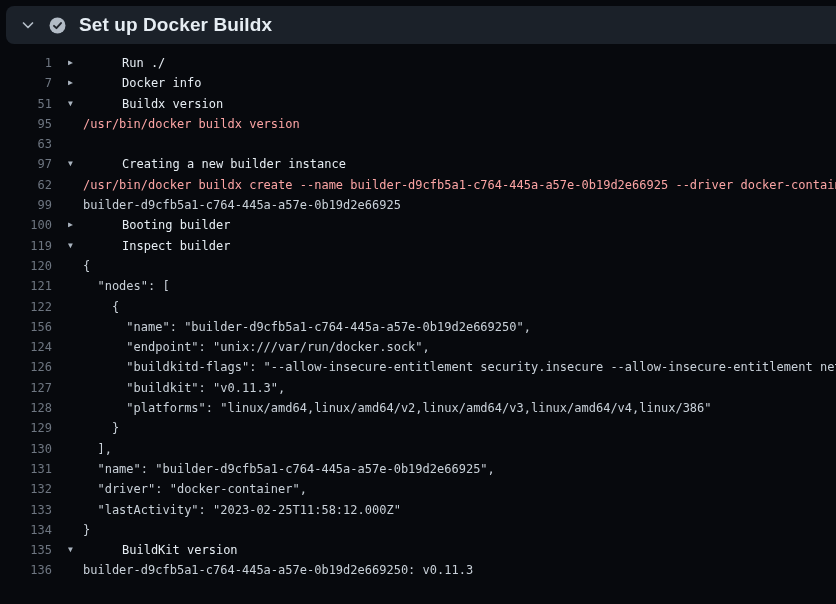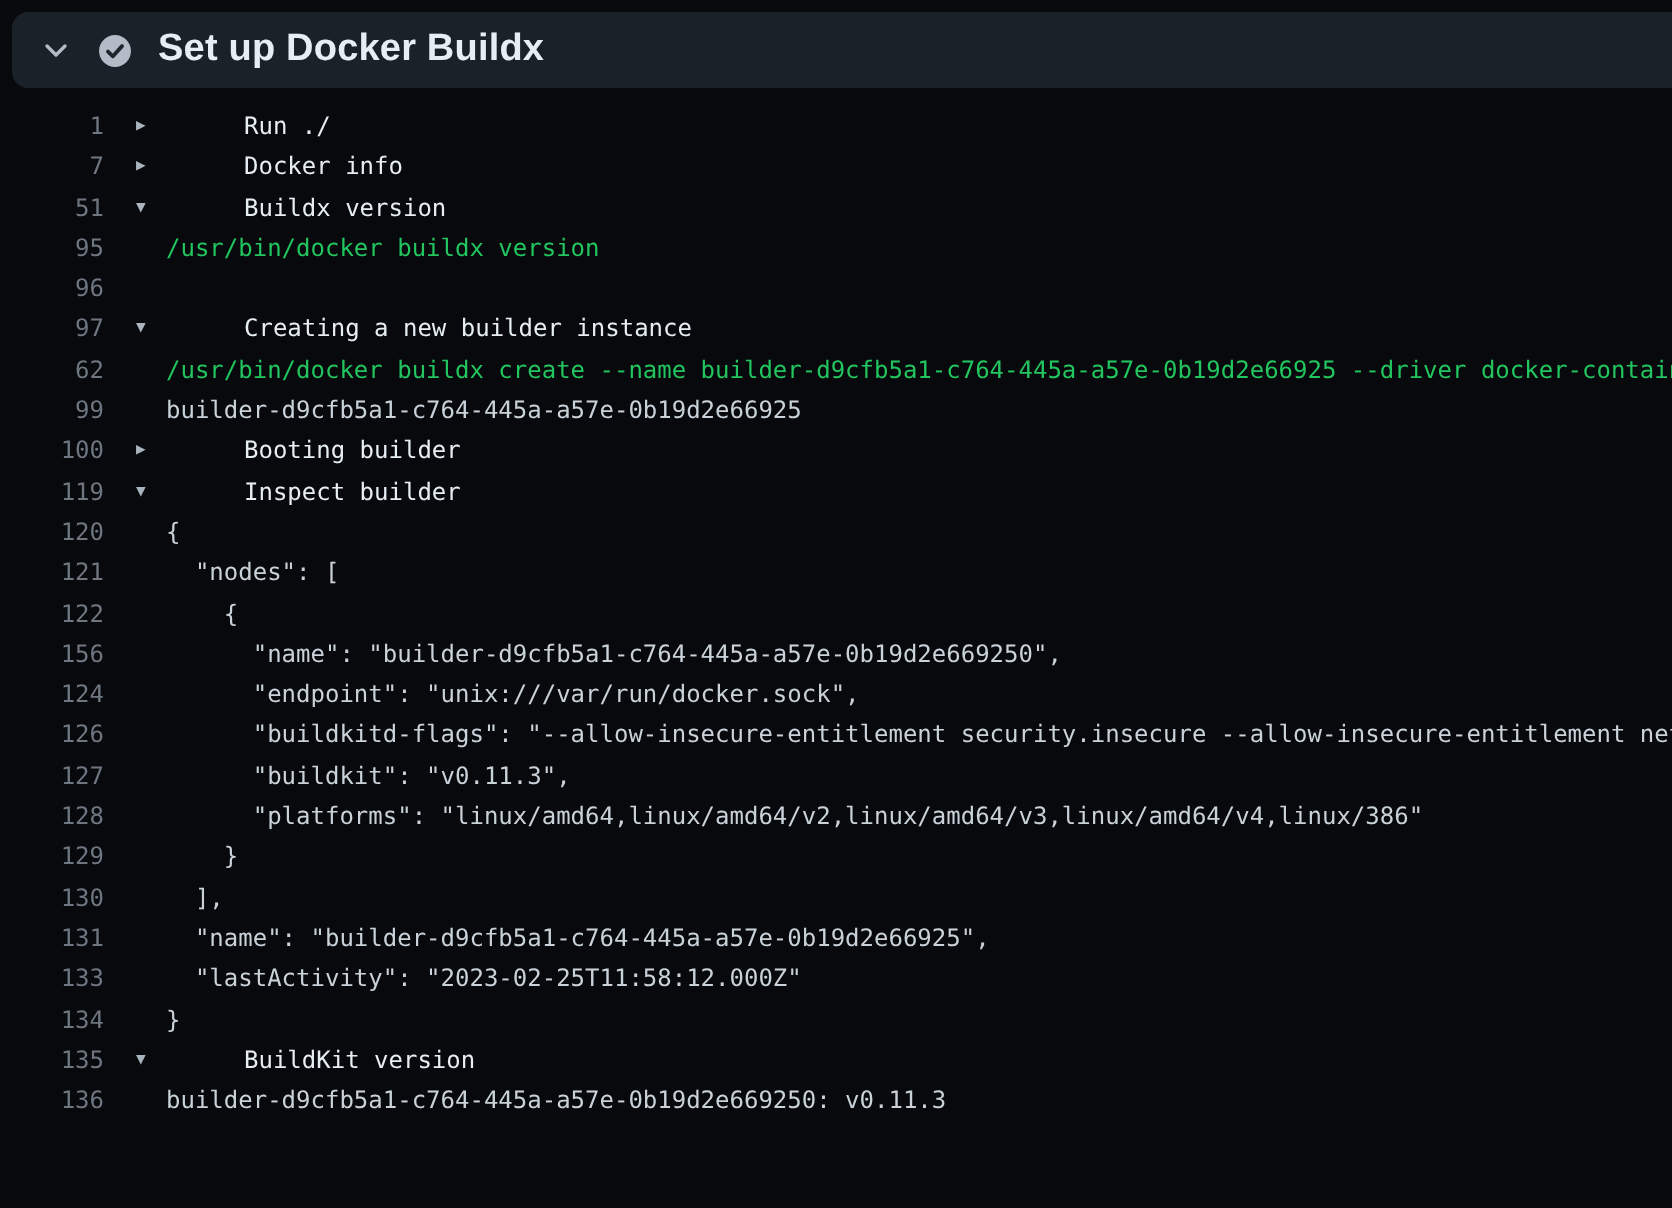--- a/index.html
+++ b/index.html
@@ -61,21 +61,21 @@
     display: inline-block;
     width: 15px;
     font-size: 8px;
     color: #aab4bf;
     line-height: 20.3px;
   }
   .row .text { white-space: pre; }
   .row.group .text { color: #e6edf3; margin-left: 39px; }
   .row.group { cursor: pointer; }
   .text.pad { padding-left: 15px; }
-  .text.cmd { color: #22c55e; }
+  .text.cmd { color: #fca5a5; }
 </style>
 </head>
 <body>
 
 <div class="step-header">
   <span class="chev">
     <svg width="16" height="16" viewBox="0 0 16 16">
       <path d="M3.5 6 L8 10.5 L12.5 6" fill="none" stroke="#b3bcc6" stroke-width="1.7" stroke-linecap="round" stroke-linejoin="round"></path>
     </svg>
   </span>
@@ -111,21 +111,21 @@
     </span>
   </div>
     <div class="row">
     <span class="num">95</span>
     <span class="content">
       
       <span class="text pad cmd">/usr/bin/docker buildx version</span>
     </span>
   </div>
     <div class="row">
-    <span class="num">96</span>
+    <span class="num">63</span>
   </div>
     <div class="row group">
     <span class="num">97</span>
     <span class="content">
       <span class="arrow">▼</span>
       <span class="text">Creating a new builder instance</span>
     </span>
   </div>
     <div class="row">
     <span class="num">62</span>
@@ -226,20 +226,27 @@
     </span>
   </div>
     <div class="row">
     <span class="num">131</span>
     <span class="content">
       
       <span class="text pad">  "name": "builder-d9cfb5a1-c764-445a-a57e-0b19d2e66925",</span>
     </span>
   </div>
     <div class="row">
+    <span class="num">132</span>
+    <span class="content">
+      
+      <span class="text pad">  "driver": "docker-container",</span>
+    </span>
+  </div>
+    <div class="row">
     <span class="num">133</span>
     <span class="content">
       
       <span class="text pad">  "lastActivity": "2023-02-25T11:58:12.000Z"</span>
     </span>
   </div>
     <div class="row">
     <span class="num">134</span>
     <span class="content">
       

